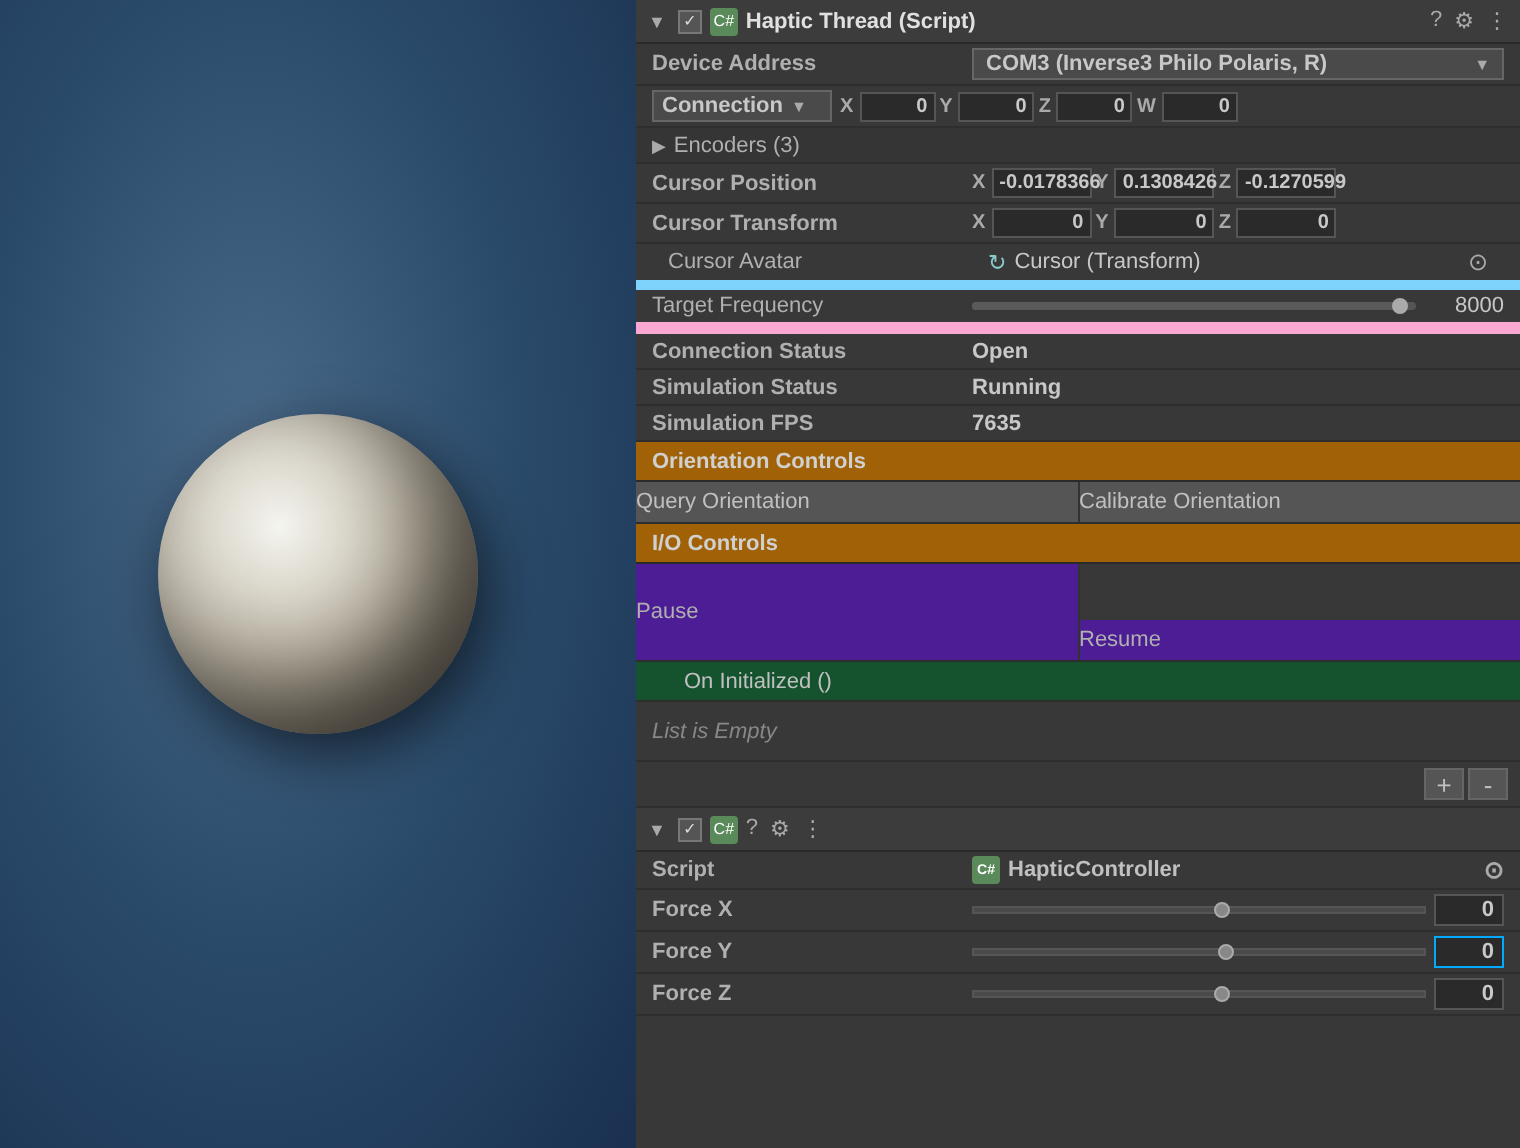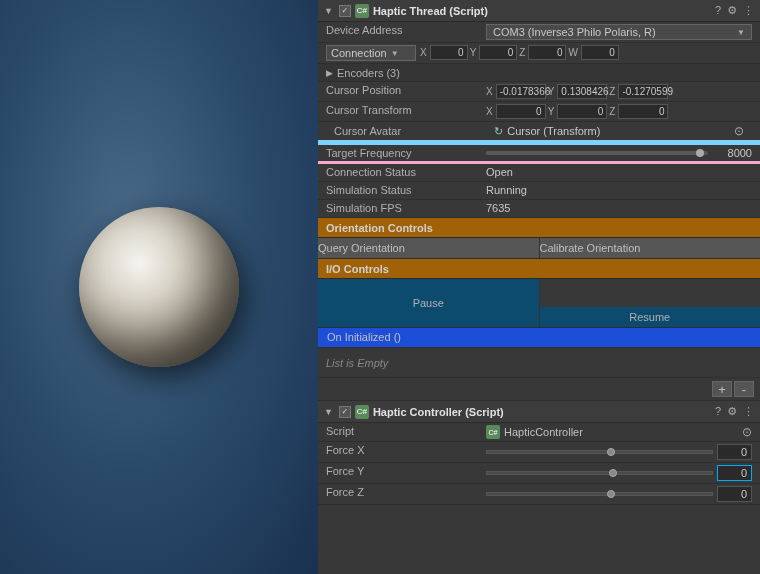--- a/index.html
+++ b/index.html
@@ -111,24 +111,25 @@
     .header-icons {
       display: flex;
       gap: 6px;
       color: #aaa;
       font-size: 11px;
     }
 
     
     .prop-row {
       display: flex;
-      align-items: flex-start;
+      align-items: center;
       padding: 2px 8px;
       min-height: 18px;
       border-bottom: 1px solid #2e2e2e;
+      font-weight: bold;
     }
 
     .prop-label {
       color: #b0b0b0;
       width: 160px;
       flex-shrink: 0;
       font-size: 11px;
     }
 
     .prop-value {
@@ -238,21 +239,21 @@
       font-size: 12px;
       cursor: pointer;
     }
 
     
     .freq-row {
       display: flex;
       align-items: center;
       padding: 2px 8px;
       min-height: 18px;
-      border-bottom: 3px solid #f9a8d4;
+      border-bottom: 6px solid #f9a8d4;
     }
 
     .slider-container {
       flex: 1;
       display: flex;
       align-items: center;
       gap: 4px;
     }
 
     .slider-track {
@@ -327,38 +328,39 @@
     .orient-btn:last-child { border-right: none; }
 
     
     .io-row {
       display: flex;
       border-bottom: 1px solid #2e2e2e;
     }
 
     .io-btn {
       flex: 1;
-      background: #0c4a6e;
+      background: #4c1d95;
       border: none;
       border-right: 1px solid #333;
       color: #b0b0b0;
       padding: 4px 0;
       font-size: 11px;
-      text-align: center;
+      text-align: left;
       cursor: pointer;
     }
 
     .io-btn:last-child { border-right: none; margin-top: 28px; }
 
     
     .event-header {
       display: flex;
-      padding: 3px 9px;
+      align-items: center;
+      padding: 3px 24px;
       border-bottom: 1px solid #2e2e2e;
-      background: #1d4ed8;
+      background: #14532d;
       min-height: 20px;
     }
 
     .event-label {
       color: #c0c0c0;
       font-size: 11px;
     }
 
     .event-body {
       padding: 6px 8px;
@@ -612,21 +614,20 @@
 
   <div class="add-remove-row">
     <button class="add-btn">+</button>
     <button class="remove-btn">-</button>
   </div>
 
   <div class="component-header">
     <span class="arrow">▼</span>
     <div class="component-checkbox">✓</div>
     <div class="component-icon">C#</div>
-    <span class="component-title">Haptic Controller (Script)</span>
     <div class="header-icons">
       <span>?</span>
       <span>⚙</span>
       <span>⋮</span>
     </div>
   </div>
 
   <div class="prop-row">
     <span class="prop-label">Script</span>
     <div class="script-value">

